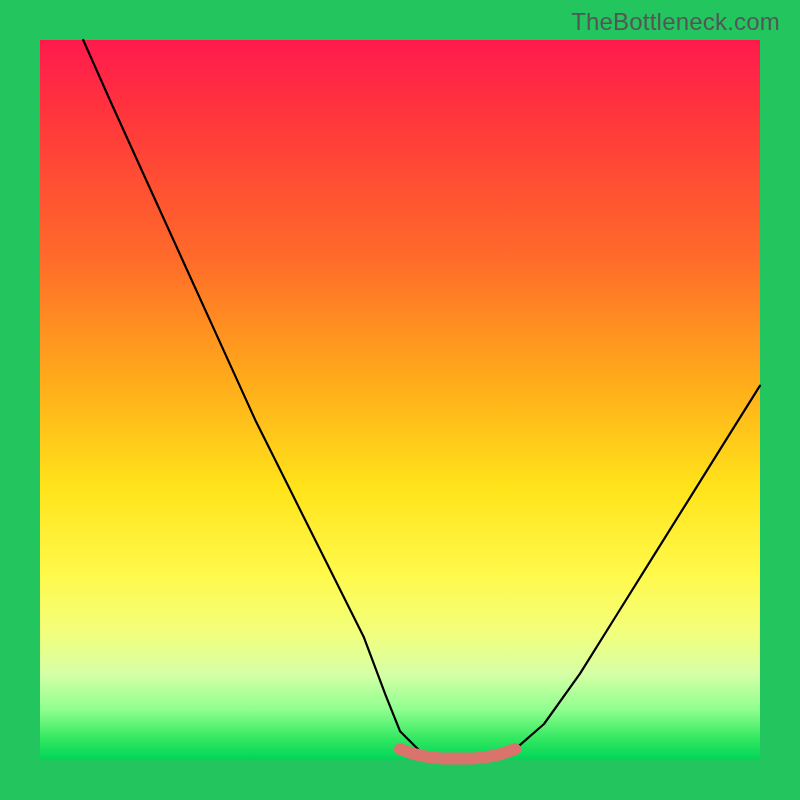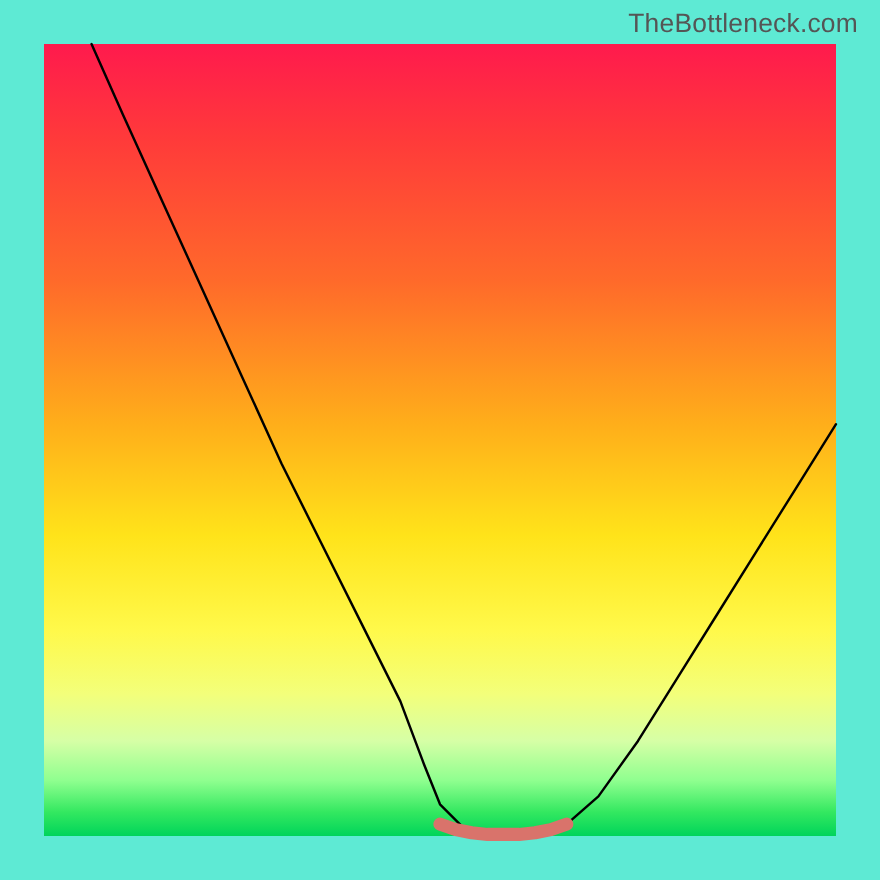--- a/index.html
+++ b/index.html
@@ -8,21 +8,21 @@
     width: 800px;
     height: 800px;
     background: #000;
     overflow: hidden;
     font-family: Arial, Helvetica, sans-serif;
   }
   .frame {
     position: relative;
     width: 800px;
     height: 800px;
-    background: #5eead4;
+    background: #22c55e;
   }
   .plot-area {
     position: absolute;
     left: 40px;
     top: 40px;
     width: 720px;
     height: 720px;
     
     background: linear-gradient(
       to bottom,

